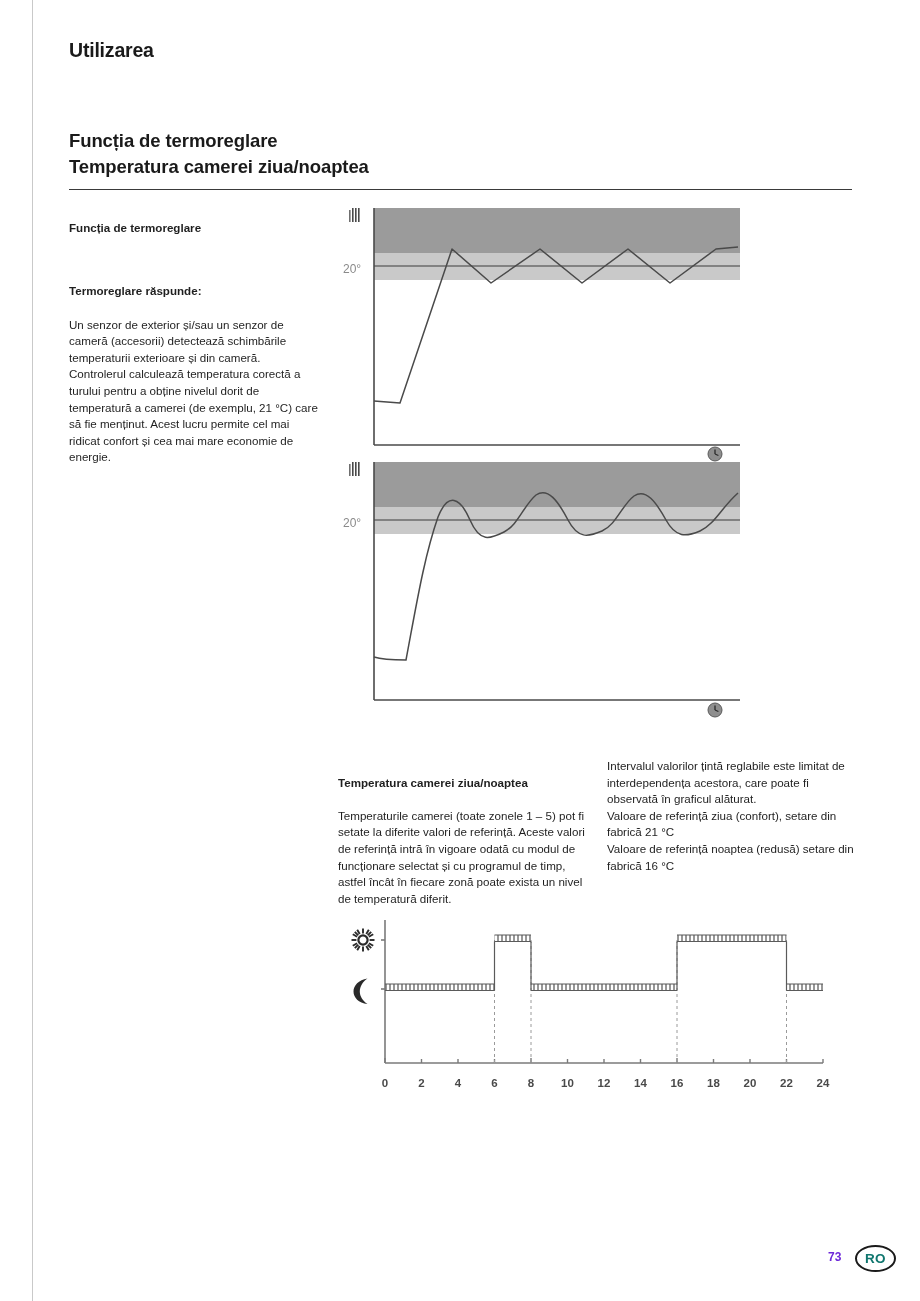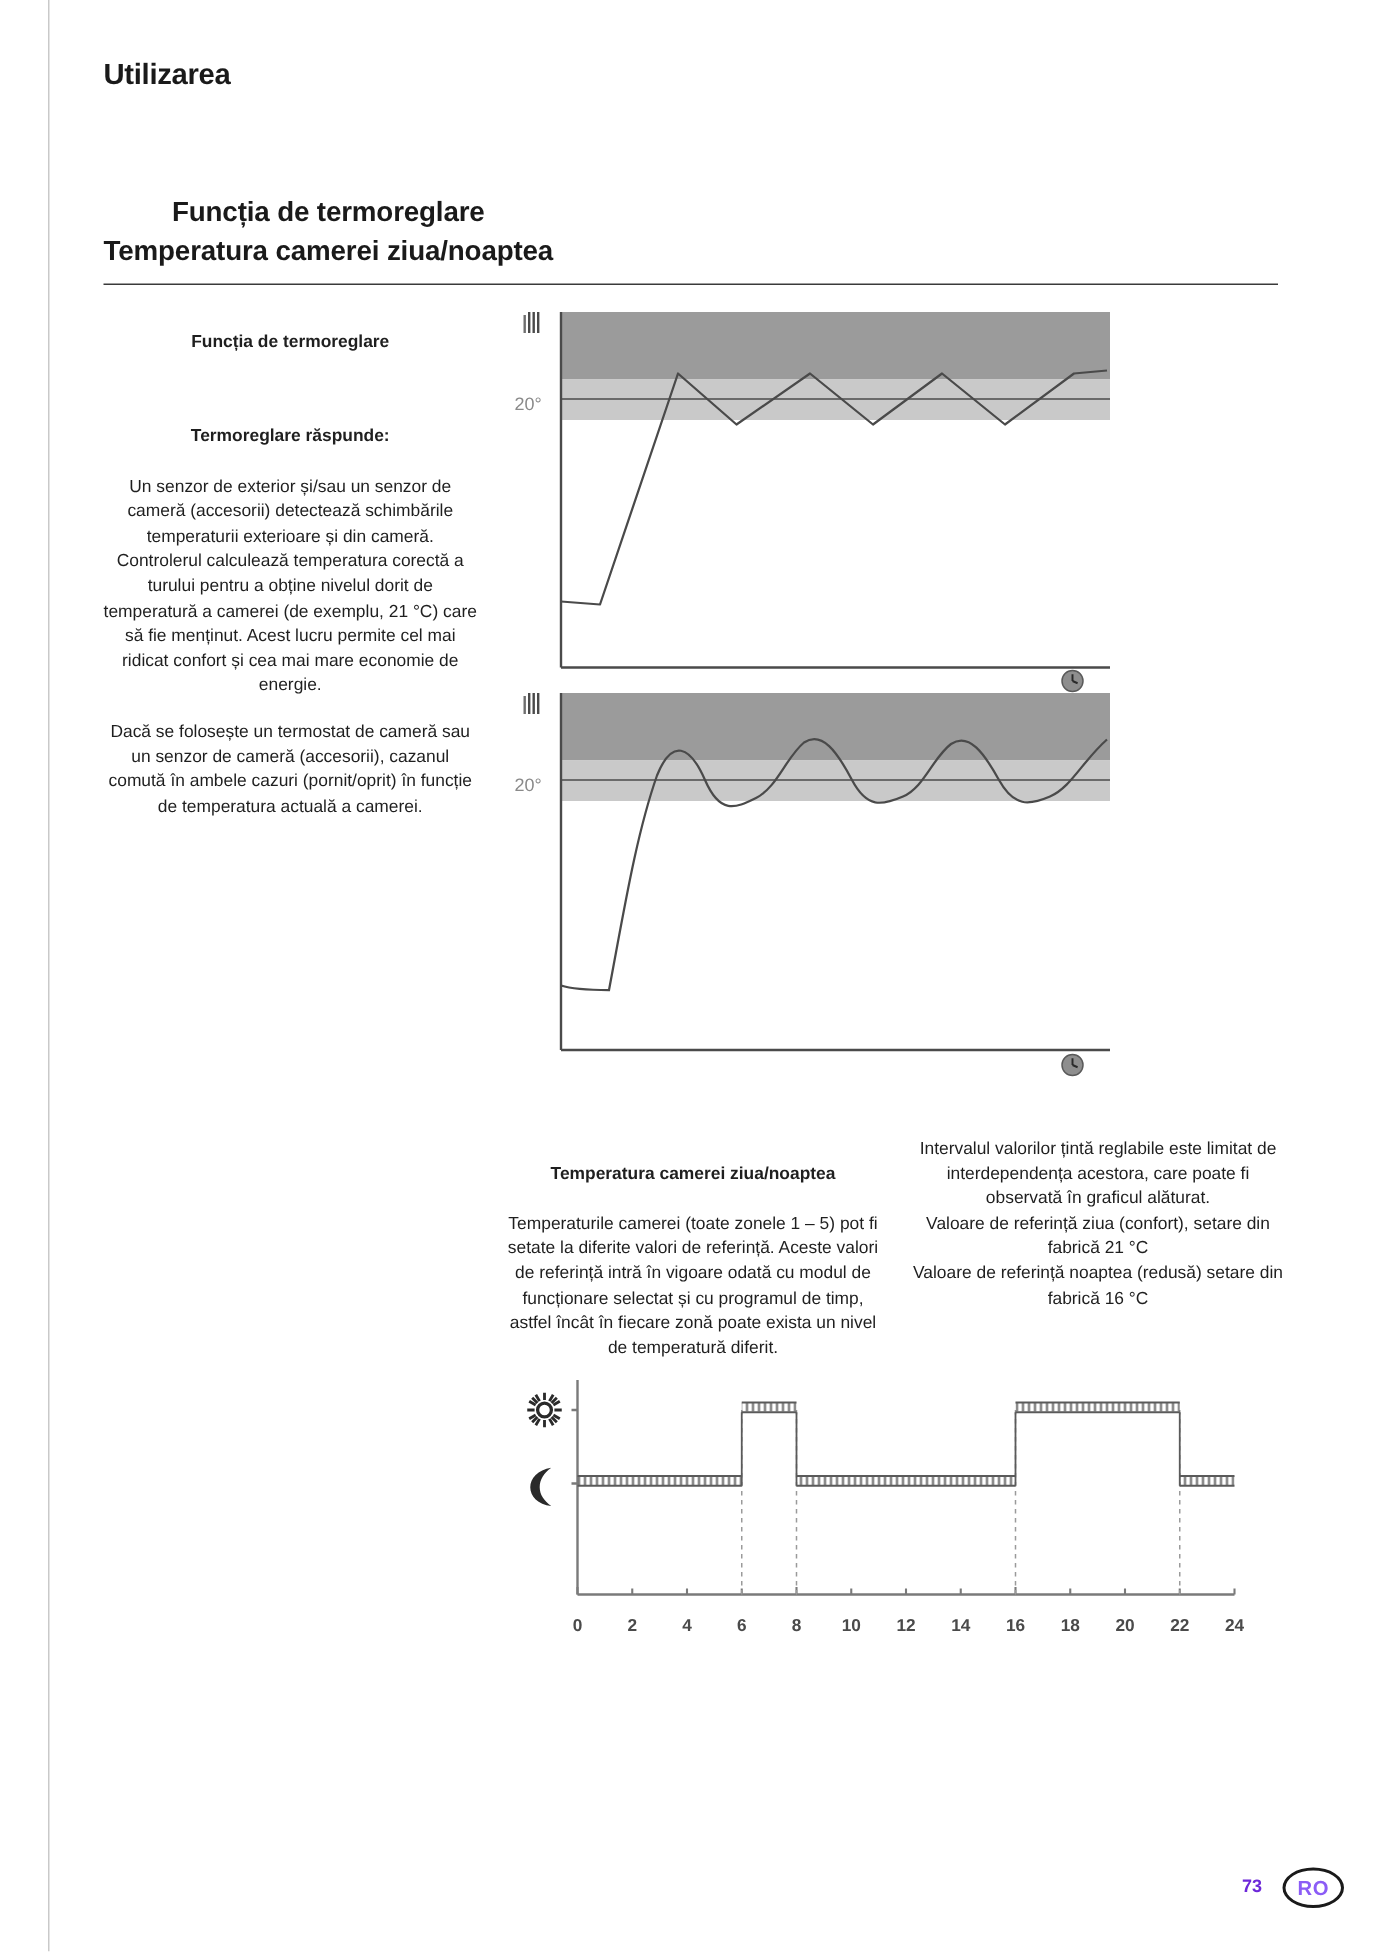--- a/index.html
+++ b/index.html
@@ -9,21 +9,20 @@
     background: #ffffff;
     font-family: "Liberation Sans", sans-serif;
     color: #1a1a1a;
     overflow: hidden;
   }
   .page {
     position: relative;
     width: 920px;
     height: 1301px;
     background: #ffffff;
-    text-align: center;
   }
   
   .left-rule {
     position: absolute;
     left: 32px; top: 0; width: 1px; height: 1301px;
     background: #c9c9c9;
   }
 
   
   .chapter-title {
@@ -97,21 +96,21 @@
     color: #6d28d9;
   }
   .lang-badge {
     position: absolute;
     left: 855px; top: 1245px;
     width: 41px; height: 27px;
     border: 2px solid #1a1a1a;
     border-radius: 50%;
     display: flex; align-items: center; justify-content: center;
     font-size: 13.5px; font-weight: bold;
-    color: #8b5cf6;
+    color: #0f766e;
     letter-spacing: 0.3px;
   }
 </style>
 </head>
 <body>
 
 <div class="page">
 
   <div class="left-rule"></div>
 
@@ -124,21 +123,20 @@
 
   <div class="col-left">
     <p class="para">
       <span class="lead">Funcția de termoreglare</span>
     </p>
     <p class="para">
       <span class="lead">Termoreglare răspunde:</span>
       <span>Un senzor de exterior și/sau un senzor de cameră (accesorii) detectează schimbările temperaturii exterioare și din cameră.
 Controlerul calculează temperatura corectă a turului pentru a obține nivelul dorit de temperatură a camerei (de exemplu, 21 °C) care să fie menținut. Acest lucru permite cel mai ridicat confort și cea mai mare economie de energie.</span>
     </p>
-    <p class="para">Dacă se folosește un termostat de cameră sau un senzor de cameră (accesorii), cazanul comută în ambele cazuri (pornit/oprit) în funcție de temperatura actuală a camerei.</p>
   </div>
 
   <div class="chart" style="left:340px; top:203px;">
     <svg width="400" height="258" viewBox="0 0 400 258">
 
       <g transform="translate(9,5)">
         <rect x="0" y="2" width="1.6" height="12" fill="#6f6f6f"></rect>
         <rect x="3" y="0" width="1.6" height="14" fill="#4a4a4a"></rect>
         <rect x="6" y="0" width="1.6" height="14" fill="#4a4a4a"></rect>
         <rect x="9" y="0" width="1.6" height="14" fill="#4a4a4a"></rect>

